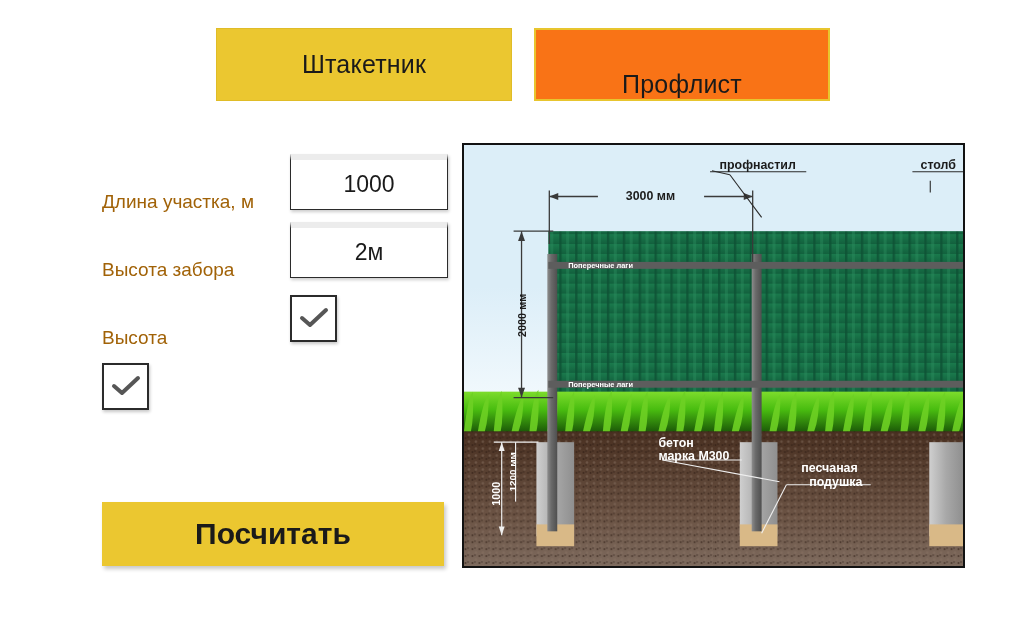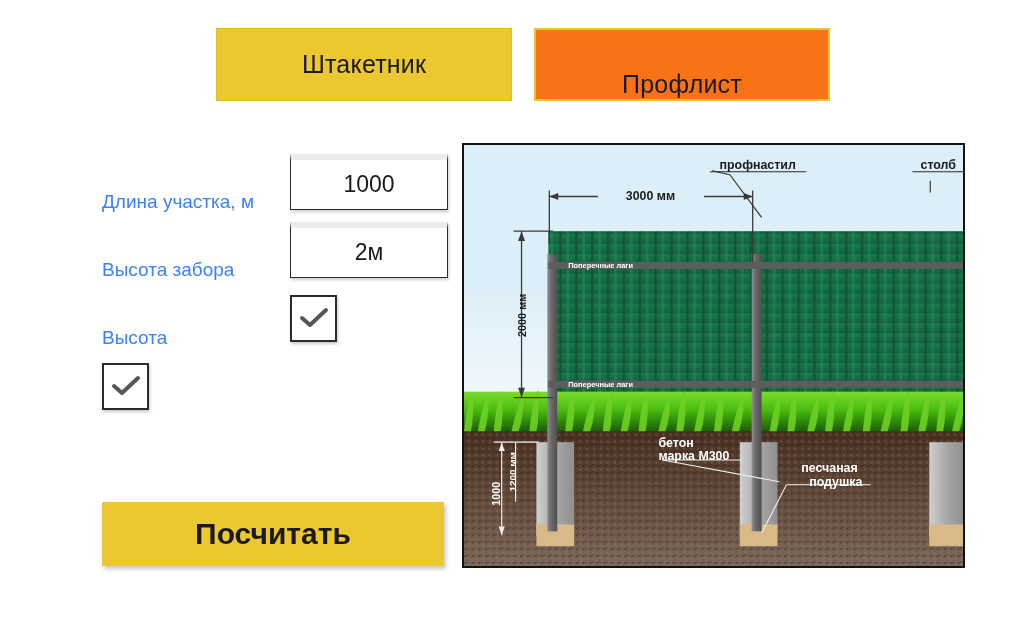--- a/index.html
+++ b/index.html
@@ -54,21 +54,21 @@
     top: 148px;
     width: 348px;
   }
   .row {
     display: flex;
     align-items: center;
     height: 68px;
   }
   .row-label {
     font-size: 19px;
-    color: #3b82f6;
+    color: #a16207;
     width: 188px;
     flex: 0 0 188px;
     line-height: 1.2;
     margin-top: 40px;
   }
   .field {
     width: 158px;
     height: 56px;
     box-sizing: border-box;
     background: #ffffff;

